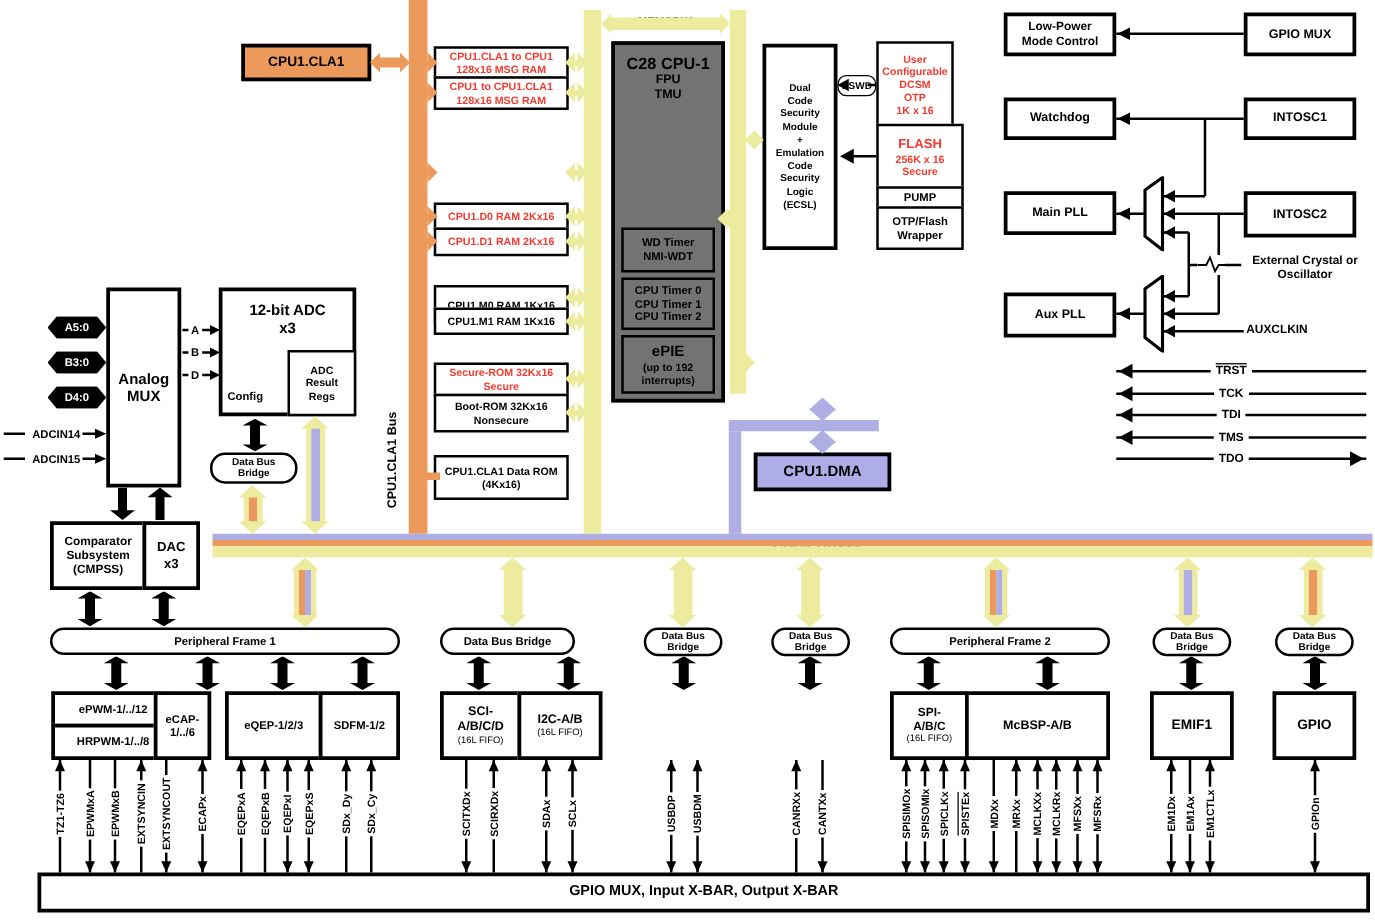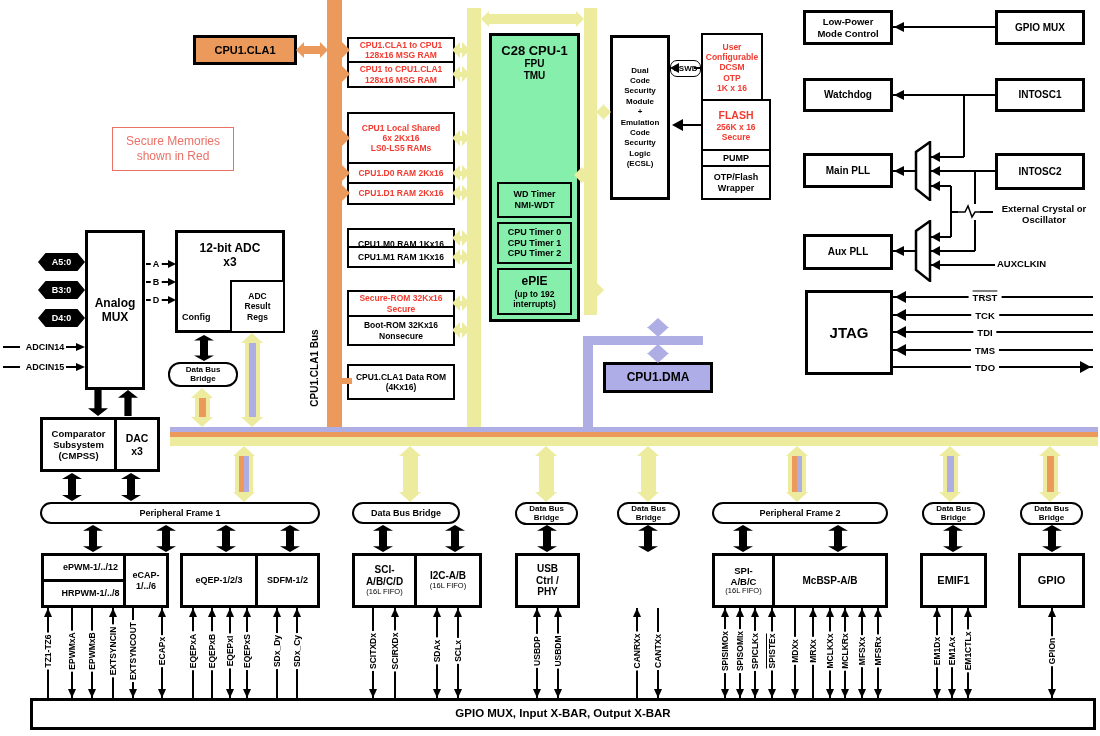--- a/index.html
+++ b/index.html
@@ -4,21 +4,21 @@
 <style>
   html,body{margin:0;padding:0;background:#fff}
   #canvas{position:relative;width:1100px;height:736px;background:#fff;
           font-family:"Liberation Sans",sans-serif;overflow:hidden}
   .box{position:absolute;background:#fff;border:3px solid #000;box-sizing:border-box;
        display:flex;flex-direction:column;align-items:center;justify-content:center;
        text-align:center;font-weight:bold;white-space:pre-line;line-height:1.18;color:#000}
   .b25{border-width:2.5px}
   .b2{border-width:2px}
   .pill{border-radius:12px}
-  .ybox{background:#86efac}
+  .ybox{background:#737373}
   .obox{background:#EC9A5C}
   .pbox{background:#AEADE8}
   .redtx{color:#F23B30}
   .fs7{font-size:7.5px}.fs8{font-size:8px}.fs85{font-size:8.5px}.fs9{font-size:9px}
   .fs95{font-size:9.5px}.fs10{font-size:10px}.fs105{font-size:10.5px}.fs11{font-size:11px}
   .fs115{font-size:11.5px}.fs12{font-size:12px}.fs13{font-size:13px}.fs15{font-size:15px}
   .lbl{position:absolute;font-weight:bold;color:#000;white-space:pre-line}
   .sig{position:absolute;transform:translate(-50%,-50%) rotate(-90deg);font-weight:bold;
        font-size:8.5px;background:#fff;white-space:nowrap;padding:0 2px;color:#000}
   .jlab{position:absolute;transform:translate(-50%,-50%);font-weight:bold;font-size:9.5px;
@@ -34,22 +34,20 @@
         white-space:pre-line;line-height:1.25}
   .vrot{position:absolute;transform:translate(-50%,-50%) rotate(-90deg);font-weight:bold;
         white-space:nowrap;color:#000}
   .ovl{text-decoration:overline}
 </style>
 </head>
 <body>
 
 <div id="canvas">
 
-  <div class="note" style="left:112px;top:127px;width:120px;height:42px">Secure Memories
-shown in Red</div>
 
   <div class="box obox fs11" style="left:193px;top:35px;width:104px;height:30px">CPU1.CLA1</div>
   <div class="vrot fs10" style="left:314px;top:368px">CPU1.CLA1 Bus</div>
 
   <div class="box ybox" style="left:489px;top:33px;width:91px;height:289px;justify-content:flex-start;padding-top:7px">
     <span class="fs13">C28 CPU-1</span>
     <span class="fs10">FPU</span>
     <span class="fs10">TMU</span>
   </div>
   <div class="box ybox b25 fs9" style="left:497px;top:182px;width:75px;height:36px">WD Timer
@@ -94,21 +92,20 @@
   <div class="box fs10" style="left:995px;top:10px;width:90px;height:35px">GPIO MUX</div>
   <div class="box fs10" style="left:803px;top:78px;width:90px;height:34px">Watchdog</div>
   <div class="box fs10" style="left:995px;top:78px;width:90px;height:34px">INTOSC1</div>
   <div class="box fs10" style="left:803px;top:153px;width:90px;height:35px">Main PLL</div>
   <div class="box fs10" style="left:995px;top:153px;width:90px;height:37px">INTOSC2</div>
   <div class="box fs10" style="left:803px;top:234px;width:90px;height:36px">Aux PLL</div>
   <div class="lbl fs95" style="left:993px;top:203px;width:102px;text-align:center;line-height:1.2">External Crystal or
 Oscillator</div>
   <div class="lbl fs95" style="left:997px;top:258px">AUXCLKIN</div>
 
-  <div class="box fs15" style="left:805px;top:290px;width:88px;height:85px">JTAG</div>
 
   <div class="box pbox fs12" style="left:603px;top:362px;width:110px;height:31px">CPU1.DMA</div>
   <div class="lbl fs12" style="left:618px;top:432px">CPU1 Buses</div>
 
   <div class="box fs12" style="left:85px;top:230px;width:60px;height:160px">Analog
 MUX</div>
   <div class="box" style="left:175px;top:230px;width:110px;height:103px;justify-content:flex-start;padding-top:8px">
     <span class="fs12">12-bit ADC
 x3</span>
   </div>
@@ -144,23 +141,20 @@
   <div class="box fs9" style="left:255px;top:553px;width:65px;height:55px">SDFM-1/2</div>
   <div class="box" style="left:352px;top:553px;width:65px;height:55px">
     <span class="fs10">SCI-
 A/B/C/D</span>
     <span class="fs7" style="font-weight:normal">(16L FIFO)</span>
   </div>
   <div class="box" style="left:414px;top:553px;width:68px;height:55px">
     <span class="fs10">I2C-A/B</span>
     <span class="fs7" style="font-weight:normal">(16L FIFO)</span>
   </div>
-  <div class="box fs10" style="left:515px;top:553px;width:65px;height:55px">USB
-Ctrl /
-PHY</div>
   <div class="box" style="left:712px;top:553px;width:63px;height:55px">
     <span class="fs95">SPI-
 A/B/C</span>
     <span class="fs7" style="font-weight:normal">(16L FIFO)</span>
   </div>
   <div class="box fs10" style="left:772px;top:553px;width:116px;height:55px">McBSP-A/B</div>
   <div class="box fs11" style="left:920px;top:553px;width:67px;height:55px">EMIF1</div>
   <div class="box fs115" style="left:30px;top:698px;width:1066px;height:32px">GPIO MUX, Input X-BAR, Output X-BAR</div>
 
   <div class="box fs11" style="left:1018px;top:553px;width:67px;height:55px">GPIO</div>
@@ -175,23 +169,20 @@
     <div style="position: absolute; left: 652px; top: 326px; width: 12px; height: 3px; background: rgb(174, 173, 228);"></div>
     <div style="position: absolute; width: 0px; height: 0px; border-style: solid; left: 647px; top: 318px; border-width: 0px 11px 10px; border-color: transparent transparent rgb(174, 173, 228);"></div>
     <div style="position: absolute; width: 0px; height: 0px; border-style: solid; left: 647px; top: 327px; border-width: 10px 11px 0px; border-color: rgb(174, 173, 228) transparent transparent;"></div>
     <div style="position: absolute; left: 652px; top: 352px; width: 12px; height: 3px; background: rgb(174, 173, 228);"></div>
     <div style="position: absolute; width: 0px; height: 0px; border-style: solid; left: 647px; top: 344px; border-width: 0px 11px 10px; border-color: transparent transparent rgb(174, 173, 228);"></div>
     <div style="position: absolute; width: 0px; height: 0px; border-style: solid; left: 647px; top: 353px; border-width: 10px 11px 0px; border-color: rgb(174, 173, 228) transparent transparent;"></div>
     <div class="box b25 fs85 redtx" style="position: absolute; left: 347px; top: 37px; width: 108px; height: 26px;">CPU1.CLA1 to CPU1
 128x16 MSG RAM</div>
     <div class="box b25 fs85 redtx" style="position: absolute; left: 347px; top: 61px; width: 108px; height: 27px;">CPU1 to CPU1.CLA1
 128x16 MSG RAM</div>
-    <div class="box b25 fs85 redtx" style="position: absolute; left: 347px; top: 112px; width: 108px; height: 52px;">CPU1 Local Shared
-6x 2Kx16
-LS0-LS5 RAMs</div>
     <div class="box b25 fs85 redtx" style="position: absolute; left: 347px; top: 162px; width: 108px; height: 22px;">CPU1.D0 RAM 2Kx16</div>
     <div class="box b25 fs85 redtx" style="position: absolute; left: 347px; top: 182px; width: 108px; height: 23px;">CPU1.D1 RAM 2Kx16</div>
     <div class="box b25 fs85" style="position: absolute; left: 347px; top: 228px; width: 108px; height: 32px;">CPU1.M0 RAM 1Kx16</div>
     <div class="box b25 fs85" style="position: absolute; left: 347px; top: 246px; width: 108px; height: 22px;">CPU1.M1 RAM 1Kx16</div>
     <div class="box b25 fs85 redtx" style="position: absolute; left: 347px; top: 290px; width: 108px; height: 27px;">Secure-ROM 32Kx16
 Secure</div>
     <div class="box b25 fs85" style="position: absolute; left: 347px; top: 315px; width: 108px; height: 31px;">Boot-ROM 32Kx16
 Nonsecure</div>
     <div class="box b25 fs85" style="position: absolute; left: 347px; top: 364px; width: 108px; height: 36px;">CPU1.CLA1 Data ROM
 (4Kx16)</div>

